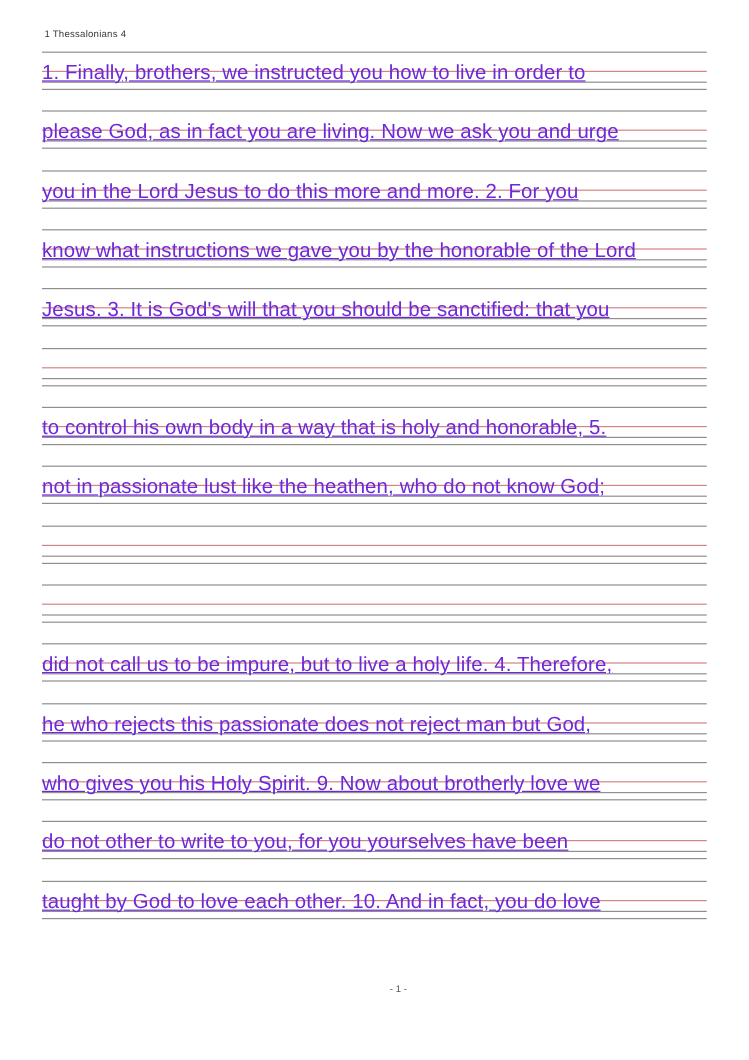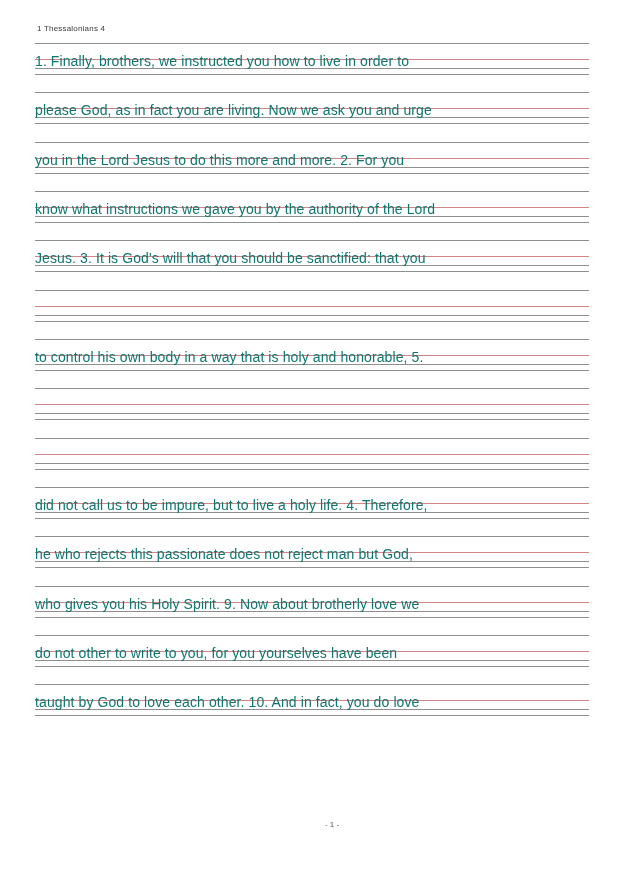--- a/index.html
+++ b/index.html
@@ -41,25 +41,26 @@
     height: 1px;
   }
   .rule.top  { top: 0;    background: #8f8f8f; }
   .rule.mid  { top: 16px; background: #d28585; }
   .rule.base { top: 25px; background: #8f8f8f; }
   .rule.desc { top: 31px; background: #8f8f8f; }
   .line-text {
     position: absolute;
     left: 0;
     top: 8px;
-    font-size: 14px;
+    font-size: 17px;
     line-height: 20px;
-    color: #0f766e;
+    color: #6d28d9;
     white-space: nowrap;
     letter-spacing: 0.1px;
+    text-decoration: underline;
   }
   .footer {
     position: absolute;
     left: 0;
     right: 0;
     top: 820px;
     text-align: center;
     font-size: 8px;
     color: #555555;
   }
@@ -90,41 +91,48 @@
         <div class="rule mid"></div>
         <div class="rule base"></div>
         <div class="rule desc"></div>
         <div class="line-text">you in the Lord Jesus to do this more and more. 2. For you</div>
       </div>
       <div class="row">
         <div class="rule top"></div>
         <div class="rule mid"></div>
         <div class="rule base"></div>
         <div class="rule desc"></div>
-        <div class="line-text">know what instructions we gave you by the authority of the Lord</div>
+        <div class="line-text">know what instructions we gave you by the honorable of the Lord</div>
       </div>
       <div class="row">
         <div class="rule top"></div>
         <div class="rule mid"></div>
         <div class="rule base"></div>
         <div class="rule desc"></div>
         <div class="line-text">Jesus. 3. It is God's will that you should be sanctified: that you</div>
       </div>
       <div class="row">
         <div class="rule top"></div>
         <div class="rule mid"></div>
         <div class="rule base"></div>
         <div class="rule desc"></div>
       </div>
       <div class="row">
         <div class="rule top"></div>
         <div class="rule mid"></div>
         <div class="rule base"></div>
         <div class="rule desc"></div>
         <div class="line-text">to control his own body in a way that is holy and honorable, 5.</div>
+      </div>
+      <div class="row">
+        <div class="rule top"></div>
+        <div class="rule mid"></div>
+        <div class="rule base"></div>
+        <div class="rule desc"></div>
+        <div class="line-text">not in passionate lust like the heathen, who do not know God;</div>
       </div>
       <div class="row">
         <div class="rule top"></div>
         <div class="rule mid"></div>
         <div class="rule base"></div>
         <div class="rule desc"></div>
       </div>
       <div class="row">
         <div class="rule top"></div>
         <div class="rule mid"></div>

